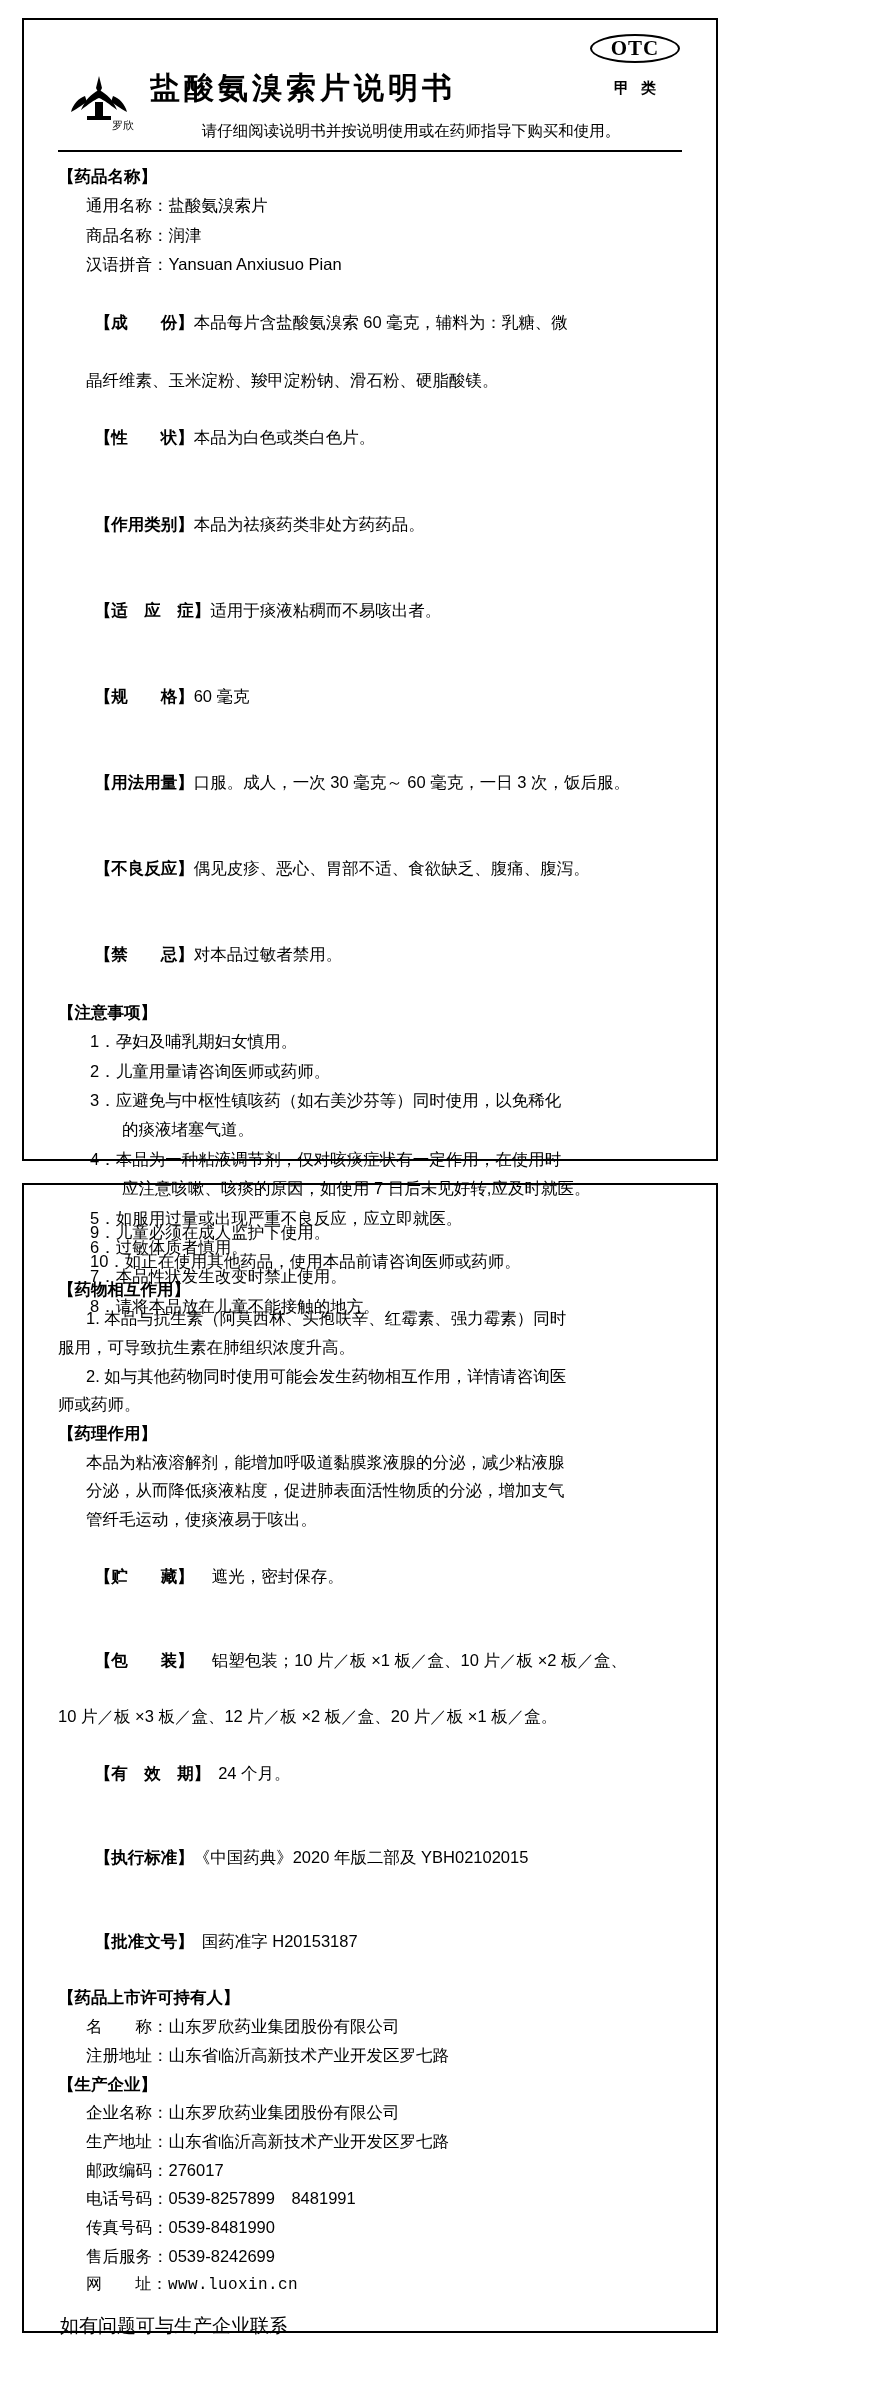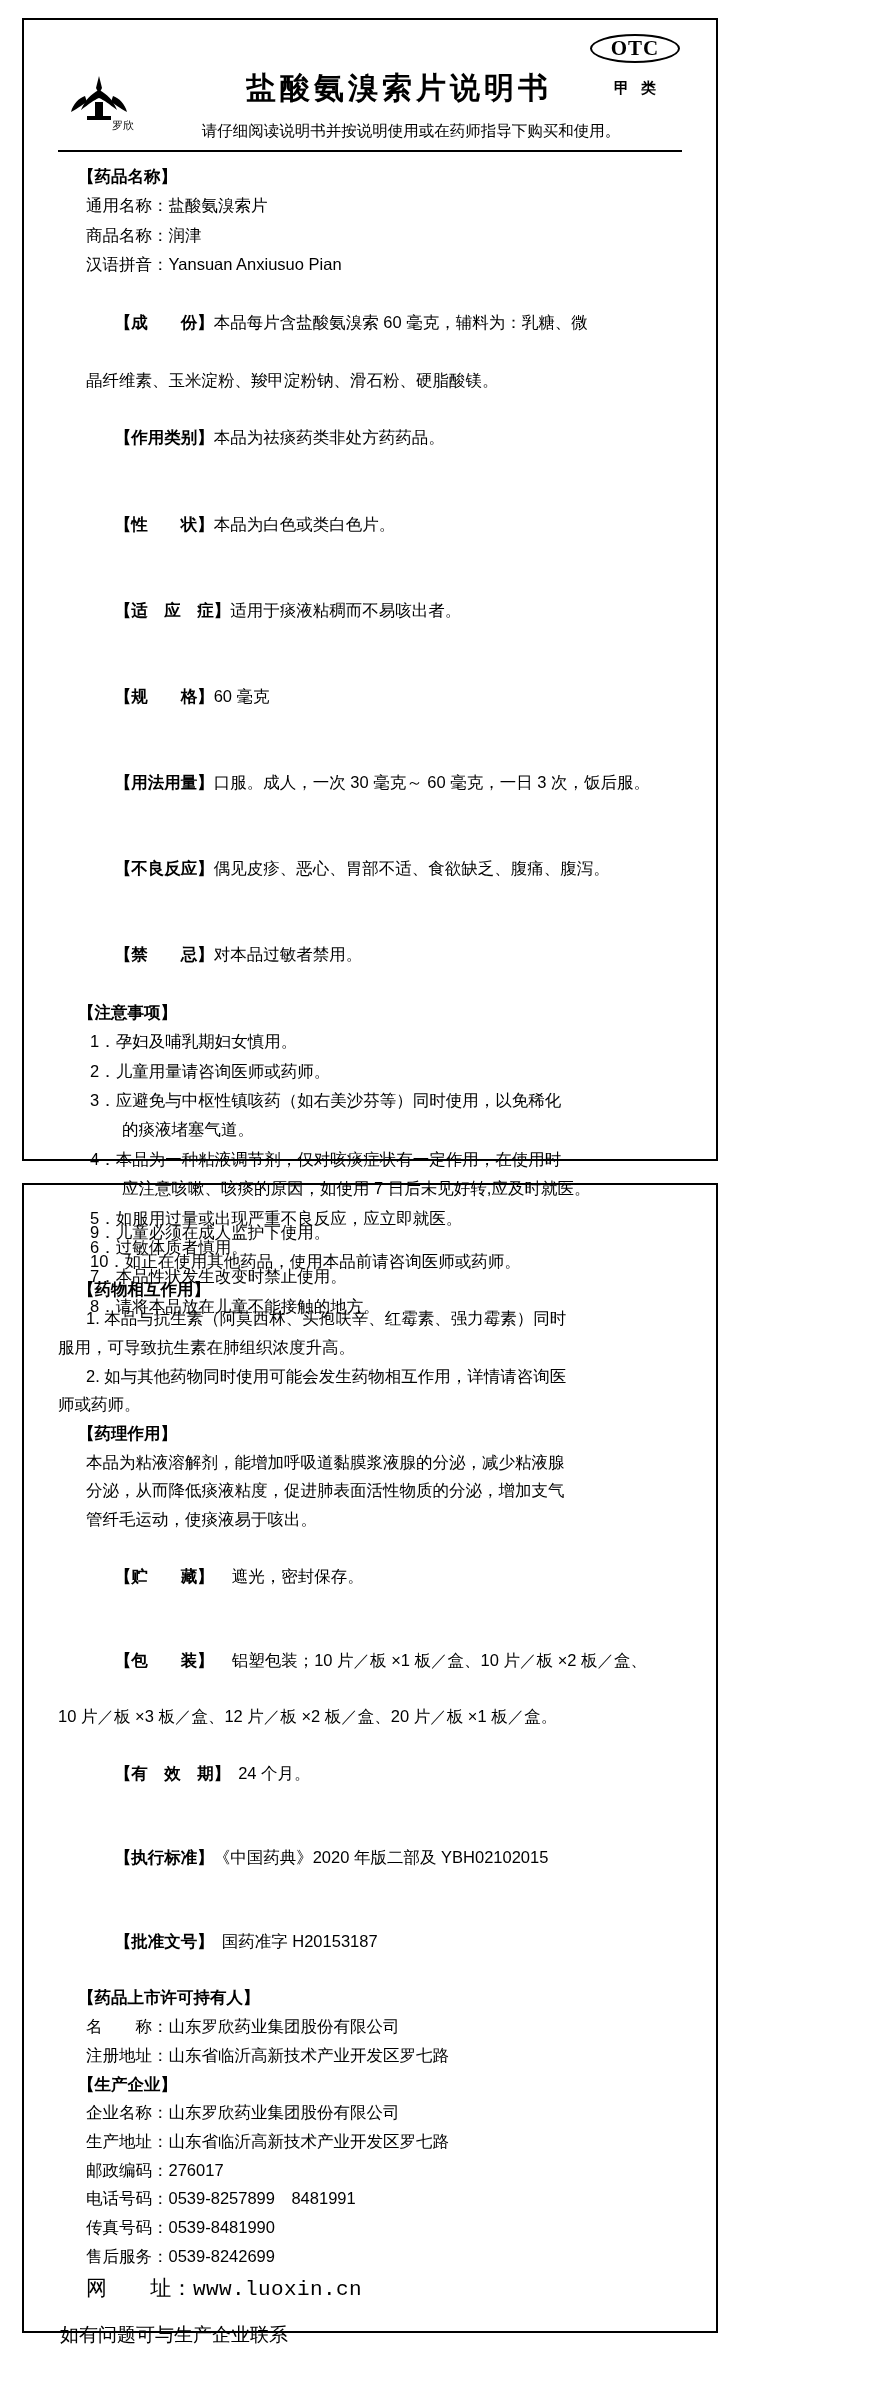--- a/index.html
+++ b/index.html
@@ -65,21 +65,21 @@
   }
   .logo svg { display: block; margin: 0 auto; }
   .title-wrap {
     flex: 1 1 auto;
     padding-left: 6px;
   }
   .doc-title {
     font-size: 30px;
     font-weight: bold;
     letter-spacing: 4px;
-    text-align: right;
+    text-align: left;
     padding-right: 130px;
     font-family: "Liberation Sans", sans-serif;
   }
   .doc-subtitle {
     font-size: 15.5px;
     font-weight: normal;
     text-align: center;
     margin-top: 12px;
     padding-right: 10px;
   }
@@ -90,34 +90,34 @@
 
   
   .content {
     font-size: 16.5px;
     line-height: 1.72;
   }
   .line {
     margin: 1px 0;
     white-space: pre-wrap;
   }
-  .bold { font-weight: bold; margin-left: 20px; }
+  .bold { font-weight: bold; }
   .indent1 { padding-left: 28px; }
   .indent3 { padding-left: 64px; }
   .hang {
     padding-left: 64px;
     text-indent: -32px;
   }
   .hang2 {
     padding-left: 70px;
     text-indent: -38px;
   }
   .mono {
     font-family: "Liberation Mono", monospace;
-    font-size: 21px;
+    font-size: 16px;
     letter-spacing: 0.4px;
   }
   .footer-note {
     font-size: 19px;
     margin-top: 12px;
     padding-left: 2px;
   }
   .tight { line-height: 1.68; }
 </style>
 </head>
@@ -161,25 +161,25 @@
       <div class="line indent1">通用名称：盐酸氨溴索片</div>
       <div class="line indent1">商品名称：润津</div>
       <div class="line indent1">汉语拼音：Yansuan Anxiusuo Pian</div>
 
       <div class="line">
         <span class="bold">【成　　份】</span><span>本品每片含盐酸氨溴索 60 毫克，辅料为：乳糖、微</span>
       </div>
       <div class="line indent1">晶纤维素、玉米淀粉、羧甲淀粉钠、滑石粉、硬脂酸镁。</div>
 
       <div class="line">
+        <span class="bold">【性　　状】</span><span>本品为白色或类白色片。</span>
+      </div>
+
+      <div class="line">
         <span class="bold">【作用类别】</span><span>本品为祛痰药类非处方药药品。</span>
-      </div>
-
-      <div class="line">
-        <span class="bold">【性　　状】</span><span>本品为白色或类白色片。</span>
       </div>
 
       <div class="line">
         <span class="bold">【适　应　症】</span><span>适用于痰液粘稠而不易咳出者。</span>
       </div>
 
       <div class="line">
         <span class="bold">【规　　格】</span><span>60 毫克</span>
       </div>
 

